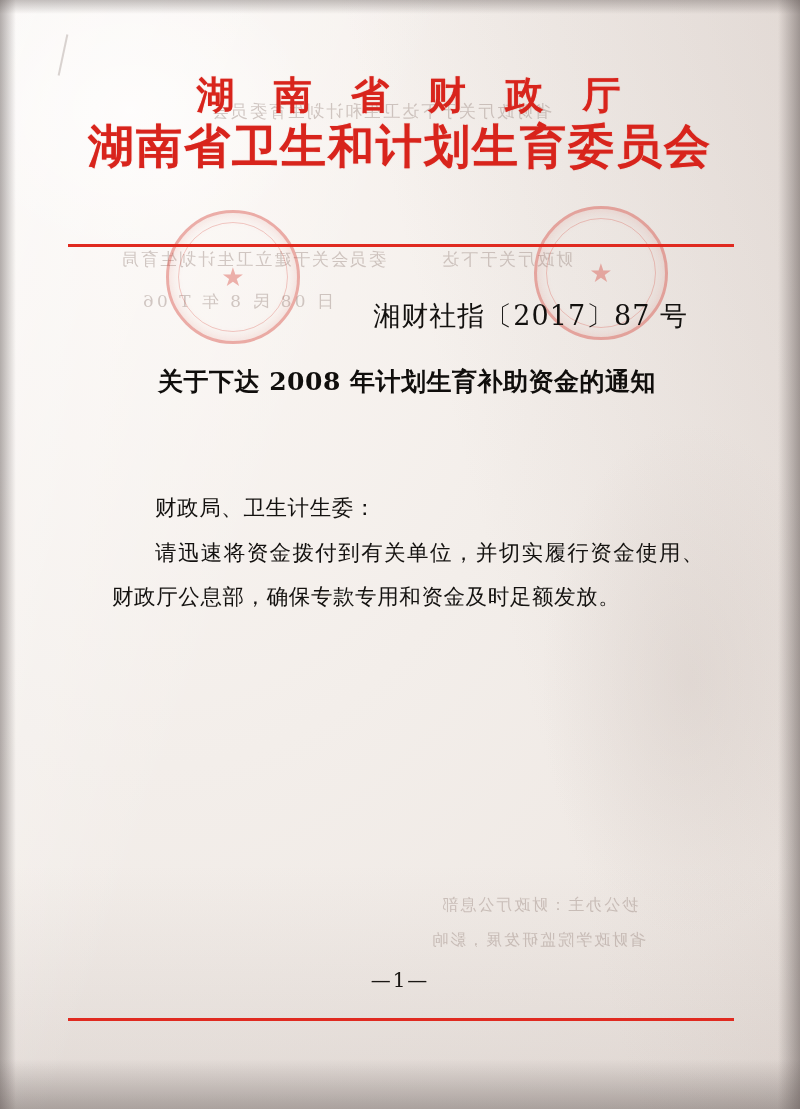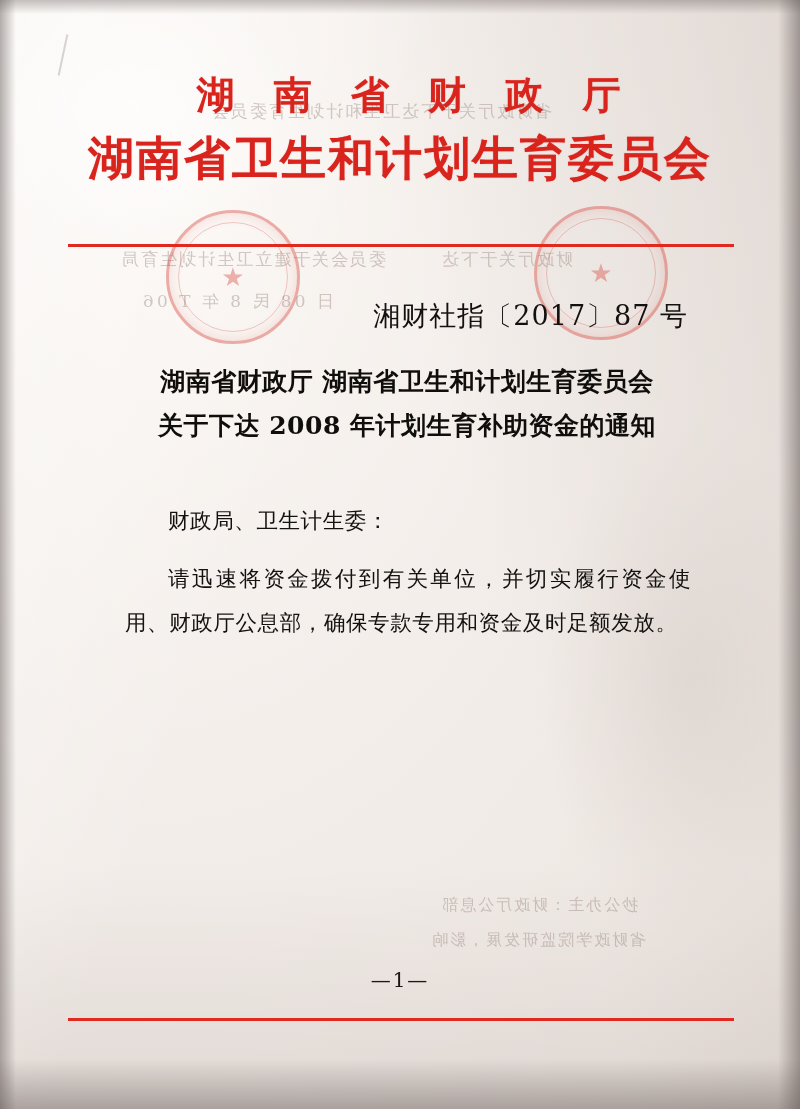--- a/index.html
+++ b/index.html
@@ -55,21 +55,21 @@
     text-shadow: 0 0 1px rgba(216,36,28,0.55);
     margin-left: 17px;
   }
   .org-line2 {
     color: #d8241c;
     font-family: "DejaVu Serif", "Liberation Serif", serif;
     font-weight: bold;
     font-size: 46px;
     letter-spacing: 2px;
     line-height: 1.2;
-    margin-top: 14px;
+    margin-top: 2px;
     text-shadow: 0 0 1px rgba(216,36,28,0.55);
   }
   .rule-top {
     position: absolute;
     left: 68px;
     right: 66px;
     top: 244px;
     height: 3px;
     background: #e02a20;
   }
@@ -148,21 +148,21 @@
     left: 112px;
     right: 96px;
     top: 486px;
     font-family: "DejaVu Serif", "Liberation Serif", serif;
     font-size: 21.5px;
     line-height: 2.07;
     color: #141210;
     letter-spacing: 0.6px;
     text-align: justify;
   }
-  .body p { margin: 13px; }
+  .body p { margin: 0; }
   .indent2 { text-indent: 2em; }
   .gapfill { display: inline-block; width: 66px; }
   .gapfill-sm { display: inline-block; width: 52px; }
 
   
   .page-num {
     position: absolute;
     left: 0; right: 0;
     top: 968px;
     text-align: center;
@@ -224,21 +224,20 @@
 
   <div class="masthead">
     <div class="org-line1">湖 南 省 财 政 厅</div>
     <div class="org-line2">湖南省卫生和计划生育委员会</div>
   </div>
   <div class="rule-top"></div>
 
   <div class="doc-number">湘财社指〔2017〕87 号</div>
 
   <div class="title">
-    <div>湖南省财政厅 湖南省卫生和计划生育委员会</div>
     <div>关于下达 2008 年计划生育补助资金的通知</div>
   </div>
 
   <div class="body">
     <p class="indent2">财政局、卫生计生委：</p>
     <p class="indent2">请迅速将资金拨付到有关单位，并切实履行资金使用、财政厅公息部，确保专款专用和资金及时足额发放。</p>
   </div>
 
   <div class="page-num">—1—</div>
   <div class="rule-bottom"></div>

